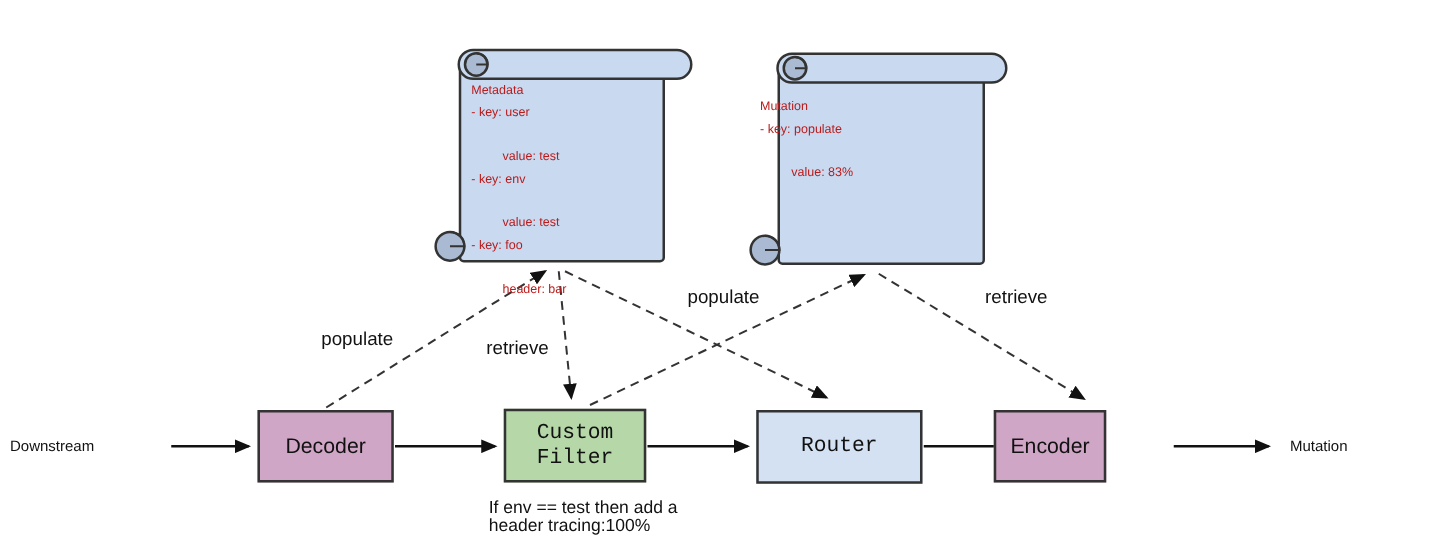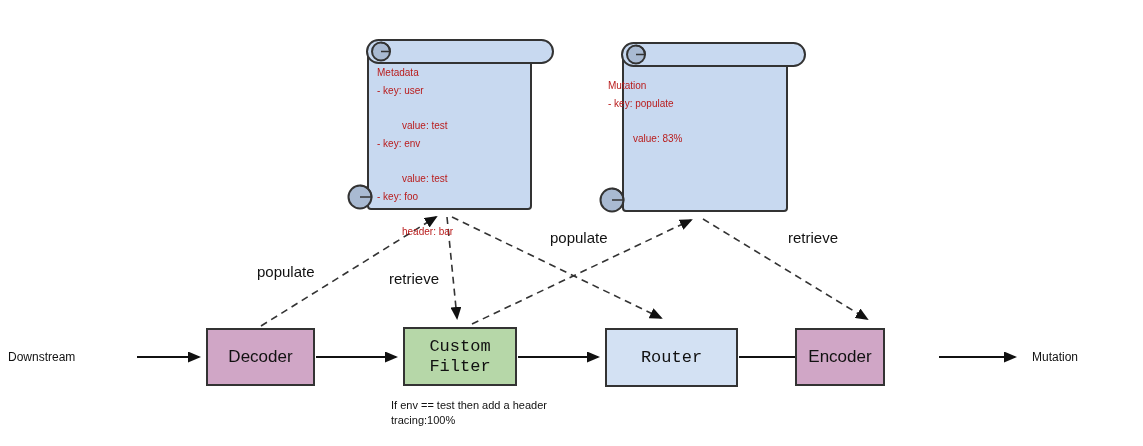--- a/index.html
+++ b/index.html
@@ -29,21 +29,21 @@
   .end-label { position:absolute; font-size:12px; line-height:20px; }
   .end-downstream { left:8px;    top:347px; }
   .end-upstream   { left:1032px; top:347px; }
 
   .edge-label { position:absolute; font-size:15px; line-height:18px; }
   .edge-1 { left:257px; top:263px; }
   .edge-2 { left:389px; top:270px; }
   .edge-3 { left:550px; top:229px; }
   .edge-4 { left:788px; top:229px; }
 
-  .caption { position:absolute; font-size:11px; line-height:15px; color:#111; }
+  .caption { position:absolute; font-size:14px; line-height:15px; color:#111; }
   .caption-filter { left:391px; top:398px; width:172px; }
   .caption-router { left:584px; top:398px; width:140px; }
 
   .scroll-text { position:absolute; font-size:10px; line-height:18px; color:#b91c1c; }
   .scroll-text-metadata { left:377px; top:64px; }
   .scroll-text-mutation { left:608px; top:77px; }
   .scroll-text .k { }
   .scroll-text .v { margin-left:25px;margin-top:17px; }
 </style>
 </head>

